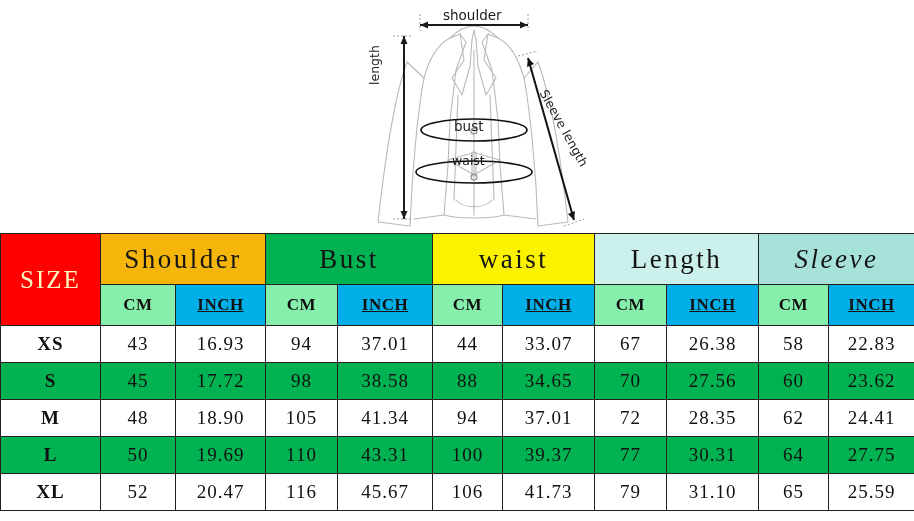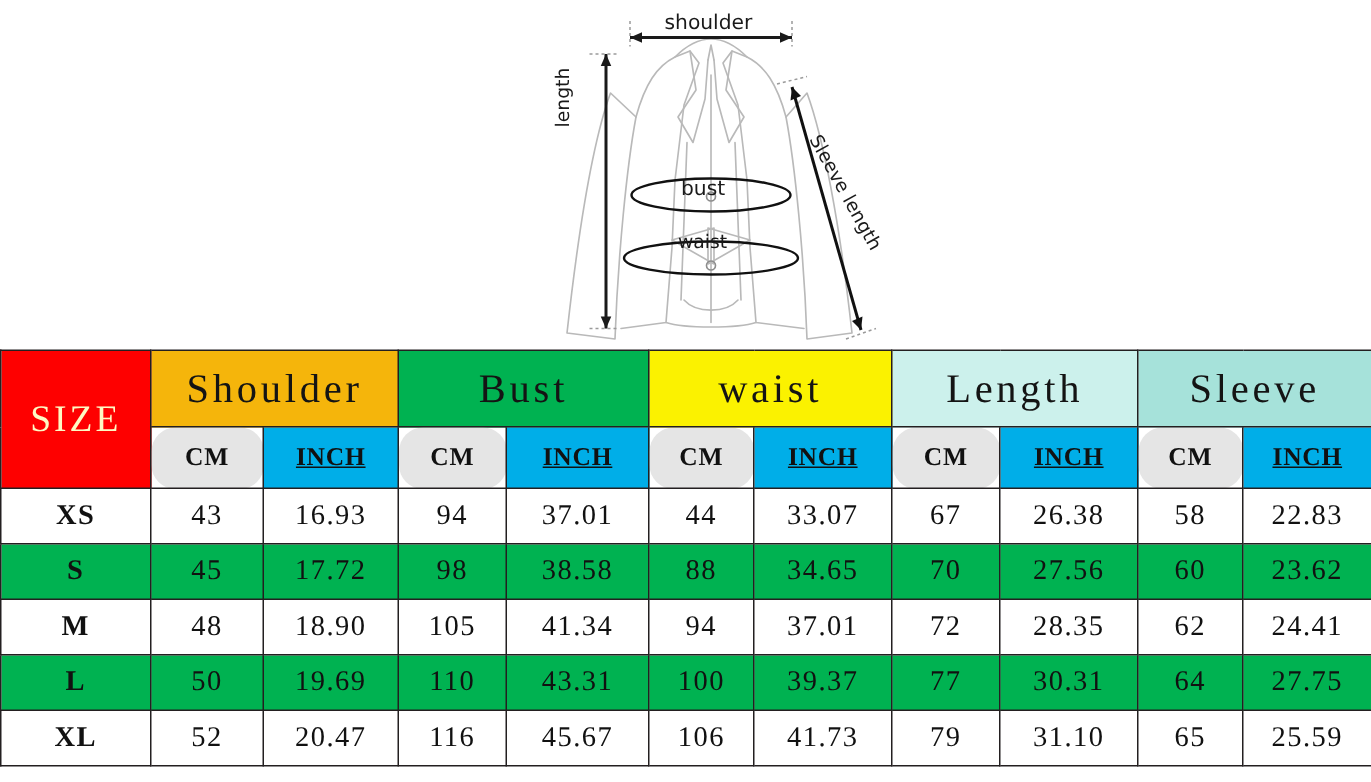--- a/index.html
+++ b/index.html
@@ -78,30 +78,30 @@
     height:50px;
     font-size:27px;
     letter-spacing:2.5px;
     font-weight:400;
     color:#141414;
   }
   td.grp-shoulder{background:#f5b50b;}
   td.grp-bust    {background:#00b251;}
   td.grp-waist   {background:#fbf200;}
   td.grp-length  {background:#ccf1ec;}
-  td.grp-sleeve  {background:#a6e2da;}
+  td.grp-sleeve  {background:#a6e2da;font-style:italic;}
 
   td.unit{
     height:40px;
     font-size:17px;
     font-weight:bold;
     font-family:"Liberation Serif", serif;
     letter-spacing:0.5px;
   }
-  td.unit-cm   {background:#e5e5e5;border-radius:16px;}
+  td.unit-cm   {background:#86efac;}
   td.unit-inch {background:#00aee8;text-decoration:underline;}
 
   tr.row td{height:36px;font-size:19px;letter-spacing:1px;margin-left:36px;}
   tr.row-white td{background:#ffffff;}
   tr.row-green td{background:#00b251;}
   td.lbl{font-weight:bold;font-size:19px;}
 </style>
 </head>
 <body>
 

